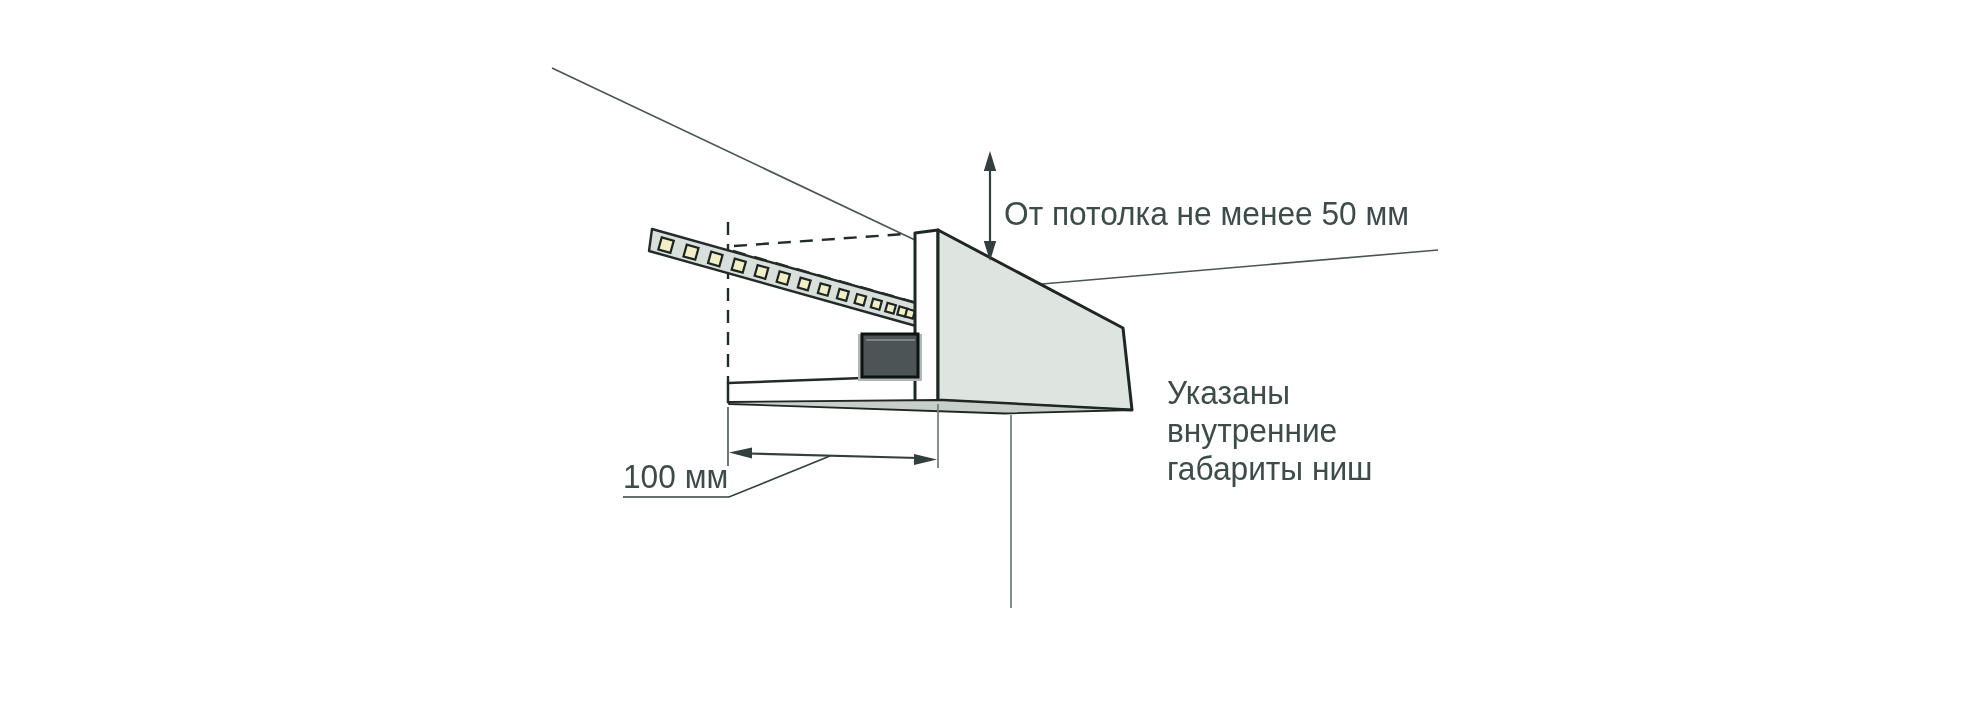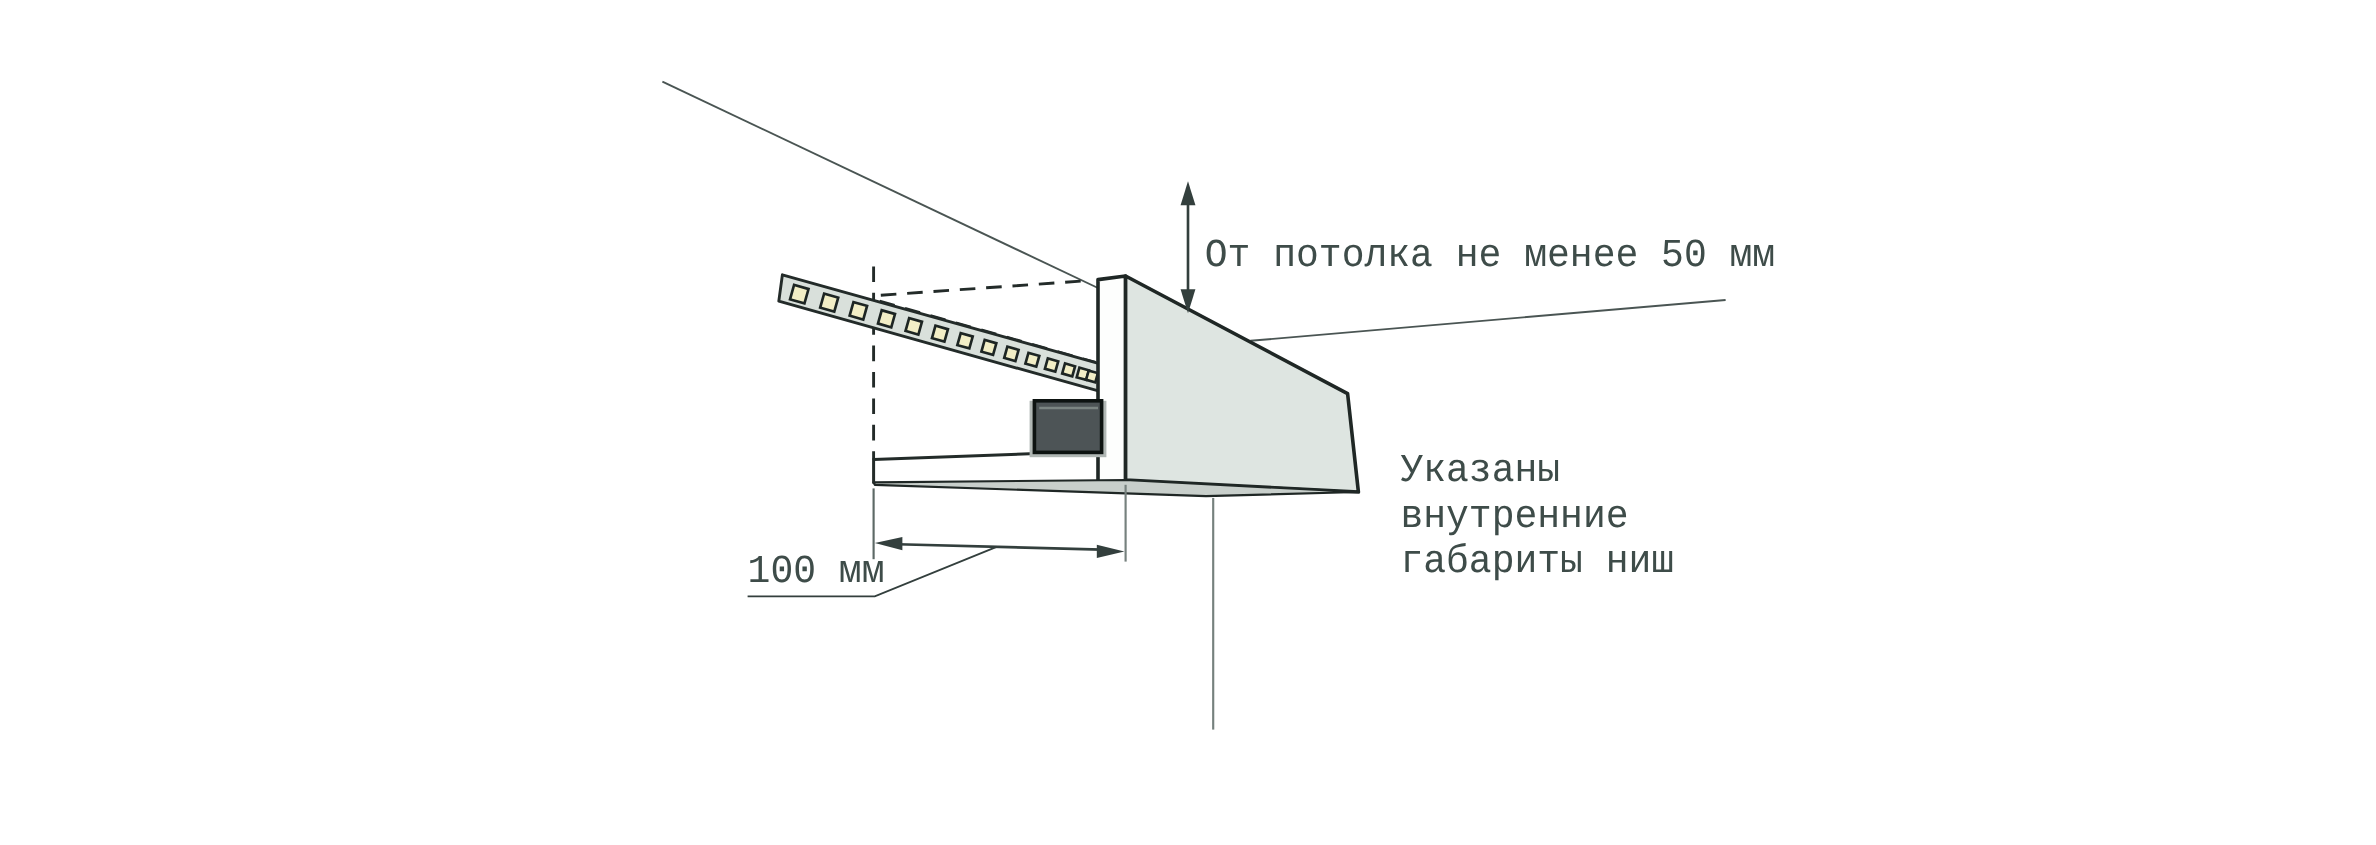--- a/index.html
+++ b/index.html
@@ -14,21 +14,21 @@
     --wedge:#c8cfcb;
     --strip:#d9e0db;
     --led:#f2eec6;
     --driver:#4d5456;
     --driver-frame:#b0b7b4;
   }
   html,body{margin:0;padding:0;background:var(--background);}
   .stage{
     position:relative;width:1980px;height:704px;overflow:hidden;
     background:var(--background);
-    font-family:Liberation Mono, monospace;
+    font-family:Liberation Sans, sans-serif;
   }
   svg.diagram{position:absolute;left:0;top:0;width:1980px;height:704px;}
 
   .thin-line{stroke:var(--line-thin);stroke-width:1.6;fill:none;}
   .dashed{stroke:var(--line-dashed);stroke-width:2.4;stroke-dasharray:13 9;fill:none;}
   .solid-edge{stroke:var(--line-dashed);stroke-width:2.5;fill:none;}
   .outline3{stroke:var(--outline);stroke-width:3;stroke-linejoin:round;}
   .wall{fill:var(--wall);}
   .face{fill:var(--face);}
   .wedge{fill:var(--wedge);stroke:var(--outline);stroke-width:1.8;stroke-linejoin:round;}

